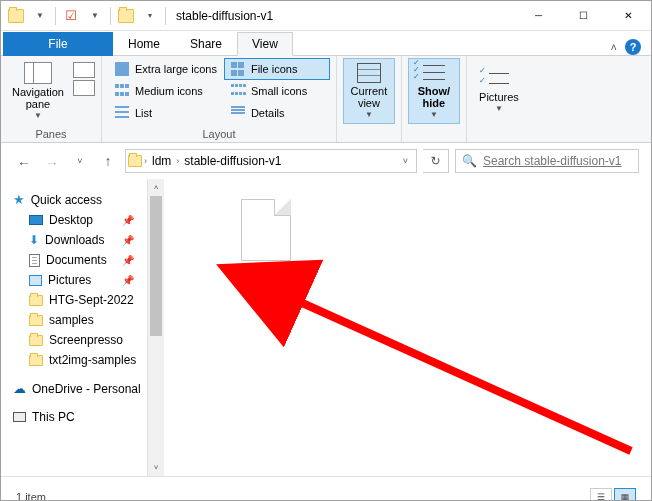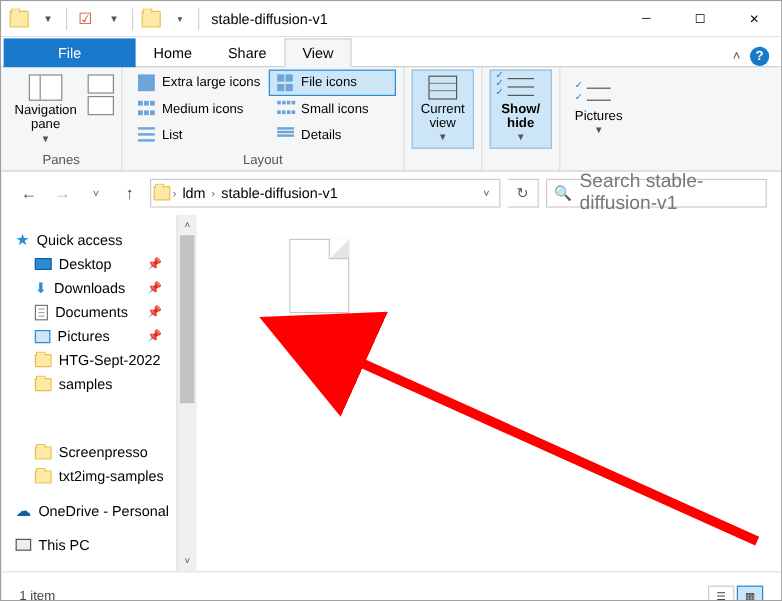--- a/index.html
+++ b/index.html
@@ -281,21 +281,21 @@
       </span>
     <span class="crumb-sep">›</span>
     <span class="crumb">
         <span>stable-diffusion-v1</span>
       </span>
     <span class="addr-drop">˅</span>
   </div>
   <div class="refresh">↻</div>
   <div class="searchbox">
     <span class="search-ico">🔍</span>
-    <span style="font-size:16px;">Search stable-diffusion-v1</span>
+    <span style="font-size:12px;text-decoration:underline;">Search stable-diffusion-v1</span>
   </div>
 </div>
 
 <div class="main">
   <div class="sidebar">
     <div class="tree">
       <div class="tree-item">
         <span class="star-ico">★</span>
         <span>Quick access</span>
       </div>
@@ -320,21 +320,21 @@
           <span class="pin">📌</span>
       </div>
       <div class="tree-item" style="padding-left:18px;">
         <span class="folder-ico" style="width:14px;height:11px;"></span>
         <span>HTG-Sept-2022</span>
       </div>
       <div class="tree-item" style="padding-left:18px;">
         <span class="folder-ico" style="width:14px;height:11px;"></span>
         <span>samples</span>
       </div>
-      <div class="tree-item" style="padding-left:18px;margin-top:37px;">
+      <div class="tree-item" style="padding-left:18px;">
         <span class="folder-ico" style="width:14px;height:11px;"></span>
         <span>Screenpresso</span>
       </div>
       <div class="tree-item" style="padding-left:18px;">
         <span class="folder-ico" style="width:14px;height:11px;"></span>
         <span>txt2img-samples</span>
       </div>
       <div class="tree-item" style="margin-top:8px;">
         <span class="cloud-ico">☁</span>
         <span>OneDrive - Personal</span>

